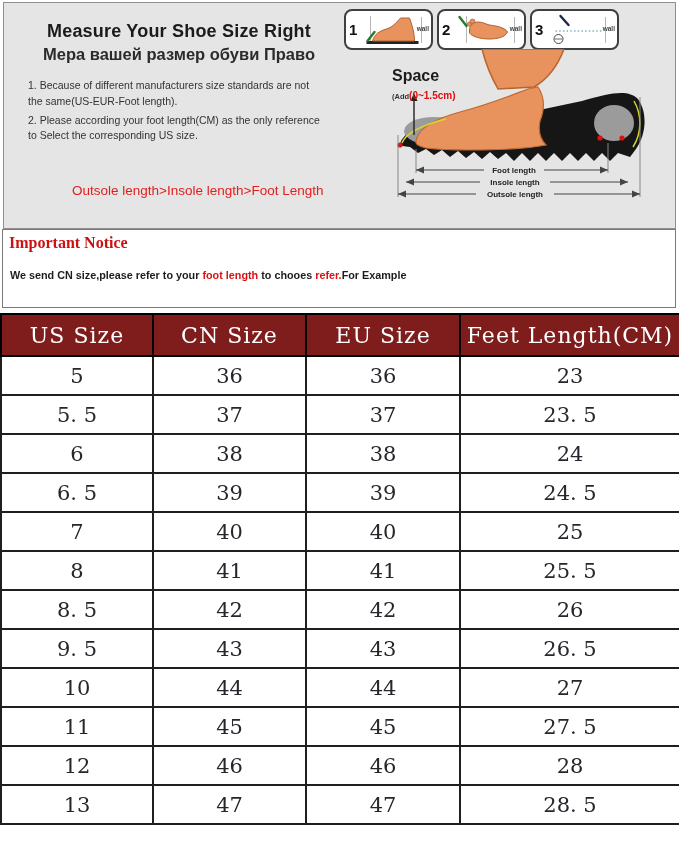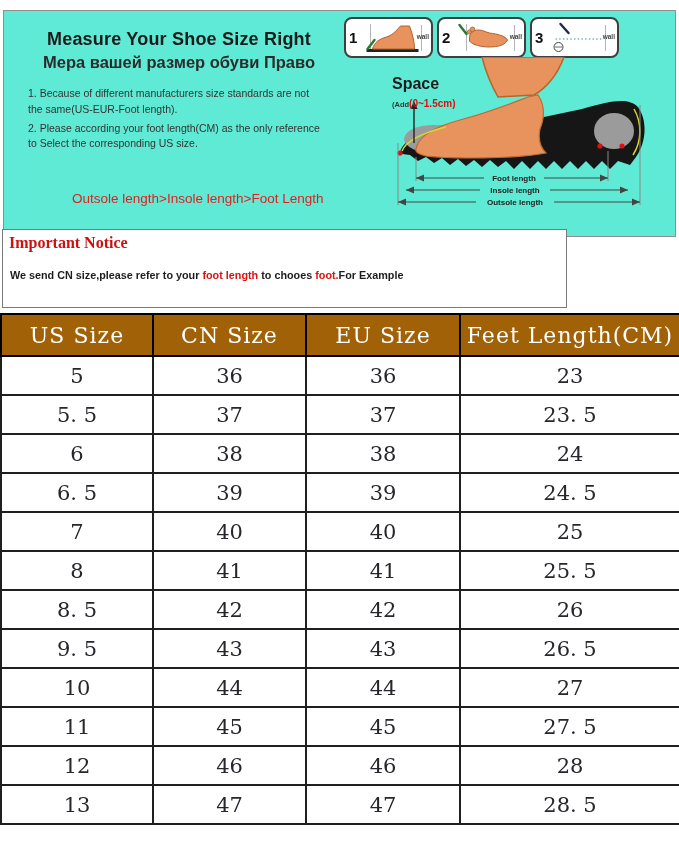--- a/index.html
+++ b/index.html
@@ -1,21 +1,21 @@
 <!DOCTYPE html>
 <html><head>
 <meta charset="utf-8">
 <style>
   html,body{margin:0;padding:0;background:#fff;}
   .page{position:relative;width:679px;height:842px;background:#fff;overflow:hidden;
         font-family:"Liberation Sans",sans-serif;}
 
   
-  .top-box{position:absolute;left:3px;top:10px;width:671px;height:225px;
-           border:1px solid #8f8f8f;background:#5eead4;}
+  .top-box{position:absolute;left:3px;top:2px;width:671px;height:225px;
+           border:1px solid #8f8f8f;background:#e5e5e5;}
   .g-title{position:absolute;left:10px;top:6px;width:330px;text-align:center;
            font-size:18px;font-weight:bold;color:#1b1b1b;letter-spacing:.2px;}
   .g-sub{position:absolute;left:10px;top:28px;width:330px;text-align:center;
          font-size:16.5px;color:#2b2b2b;}
   .g-question{position:absolute;left:34px;top:55px;font-size:11px;font-weight:bold;color:#222;}
   .g-points{position:absolute;left:24px;top:75px;width:292px;font-size:10.5px;color:#333;}
   .g-point{margin:0 0 3px 0;line-height:1.5;}
   .g-red-rule{position:absolute;left:68px;top:166px;font-size:13.5px;color:#e02020;}
 
   
@@ -30,33 +30,33 @@
   .shoe-svg{position:absolute;left:382px;top:46px;width:282px;height:152px;}
   .space-label{position:absolute;left:388px;top:64px;line-height:1.1;z-index:2;}
   .space-word{font-size:16px;font-weight:bold;color:#1c1c1c;display:block;}
   .space-add{font-size:7.5px;font-weight:bold;color:#333;}
   .space-val{font-size:10px;font-weight:bold;color:#dd1111;}
   .diagram-caption{position:absolute;left:372px;top:192px;width:296px;text-align:center;
                    font-size:13.5px;font-weight:bold;color:#1c1c1c;}
   .dim-text{font-family:"Liberation Sans",sans-serif;font-size:8px;font-weight:bold;fill:#222;}
 
   
-  .notice-box{position:absolute;left:2px;top:229px;width:565px;height:79px;
+  .notice-box{position:absolute;left:2px;top:229px;width:674px;height:79px;
               border:1px solid #7a7a7a;background:#fff;box-sizing:border-box;}
   .notice-title{position:absolute;left:6px;top:4px;margin:0;
                 font-family:"Liberation Serif",serif;font-size:16px;font-weight:bold;color:#cc1111;}
   .notice-line{position:absolute;left:7px;font-size:10.8px;font-weight:bold;color:#1d1d1d;}
   .notice-line.l1{top:28px;}
   .notice-line.l2{top:51px;}
   .notice-line .red{color:#dd1111;}
 
   
   .size-table{position:absolute;left:0;top:313px;width:679px;border-collapse:collapse;
               font-family:"DejaVu Serif","Liberation Serif",serif;table-layout:fixed;}
-  .size-table th{background:#a16207;color:#fff;font-size:22px;font-weight:normal;
+  .size-table th{background:#7f1d1d;color:#fff;font-size:22px;font-weight:normal;
                  height:38px;border:2px solid #000;letter-spacing:1px;}
   .size-table td{height:35px;text-align:center;font-size:21px;color:#26262c;
                  border:2px solid #1f1f1f;background:#fff;}
 </style>
 </head>
 <body>
 
 <div class="page">
 
   <section class="top-box">
@@ -162,21 +162,21 @@
       <line x1="168" y1="145" x2="254" y2="145" stroke="#444" stroke-width="1.2"></line>
       <polygon points="12,145 20,141.5 20,148.5" fill="#444"></polygon>
       <polygon points="254,145 246,141.5 246,148.5" fill="#444"></polygon>
       <text class="dim-text" x="129" y="148" text-anchor="middle">Outsole length</text>
     </svg>
 
   </section>
 
   <section class="notice-box">
     <h3 class="notice-title">Important Notice</h3>
-    <p class="notice-line l1"><span>We send CN size,please refer to your </span><span class="red">foot length</span><span> to chooes </span><span class="red">foot.</span><span>For Example</span></p>
+    <p class="notice-line l1"><span>We send CN size,please refer to your </span><span class="red">foot length</span><span> to chooes </span><span class="red">refer.</span><span>For Example</span></p>
   </section>
 
   <table class="size-table">
     <colgroup>
       <col style="width:152px">
         <col style="width:153px">
         <col style="width:154px">
         <col style="width:220px">
     </colgroup>
     <thead>

